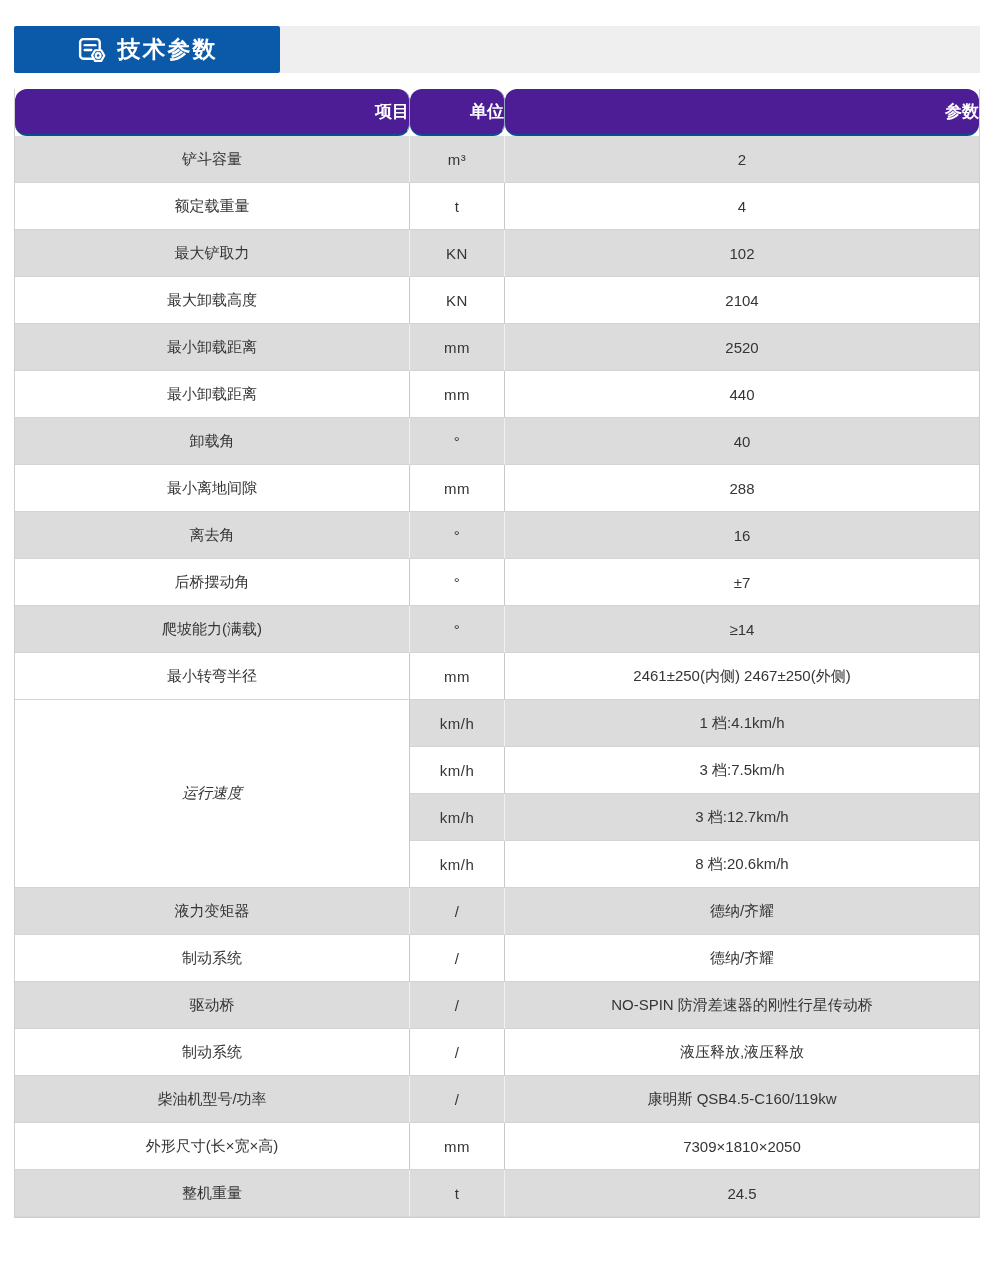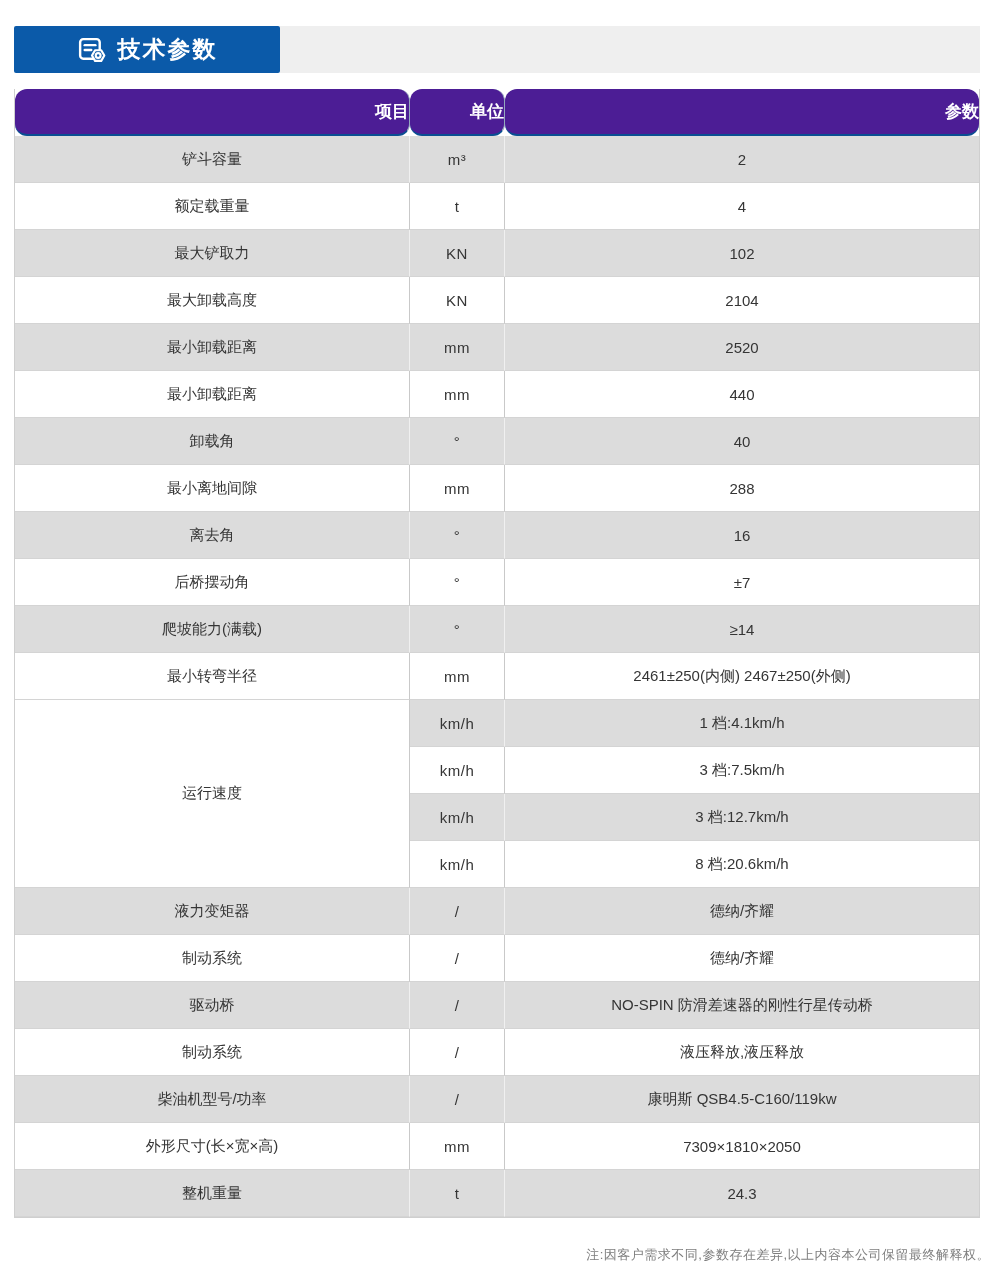--- a/index.html
+++ b/index.html
@@ -43,21 +43,21 @@
   th:last-child { border-right: none; }
   td {
     height: 47px; font-size: 15px; color: #353535;
     text-align: center; vertical-align: middle;
     background: #ffffff;
     border-right: 1px solid #c9c9c9; border-bottom: 1px solid #d4d4d4;
   }
   td:last-child { border-right: none; }
   tr.g td { background: #dcdcdc; border-right-color: #f0f0f0; margin-top: 7px; }
   tr.g td:last-child { border-right: none; }
-  td.merged { background: #ffffff !important; border-right-color: #c9c9c9 !important; }
+  td.merged { background: #ffffff !important; border-right-color: #c9c9c9 !important; font-style: italic; }
   td.unit { letter-spacing: 0.5px; }
 
   
   .footnote {
     margin-top: 28px; width: 976px;
     text-align: right;
     font-size: 13px; color: #7e7e7e; letter-spacing: 0.5px;
   }
 </style>
 </head>
@@ -200,20 +200,19 @@
         <td class="val">康明斯 QSB4.5-C160/119kw</td>
       </tr>
       <tr class="w">
         <td class="item">外形尺寸(长×宽×高)</td>
         <td class="unit">mm</td>
         <td class="val">7309×1810×2050</td>
       </tr>
       <tr class="g">
         <td class="item">整机重量</td>
         <td class="unit">t</td>
-        <td class="val">24.3</td>
+        <td class="val">24.5</td>
       </tr>
     </tbody>
   </table>
 
-  <div class="footnote">注:因客户需求不同,参数存在差异,以上内容本公司保留最终解释权。</div>
 
 </div>
 
 </body></html>

